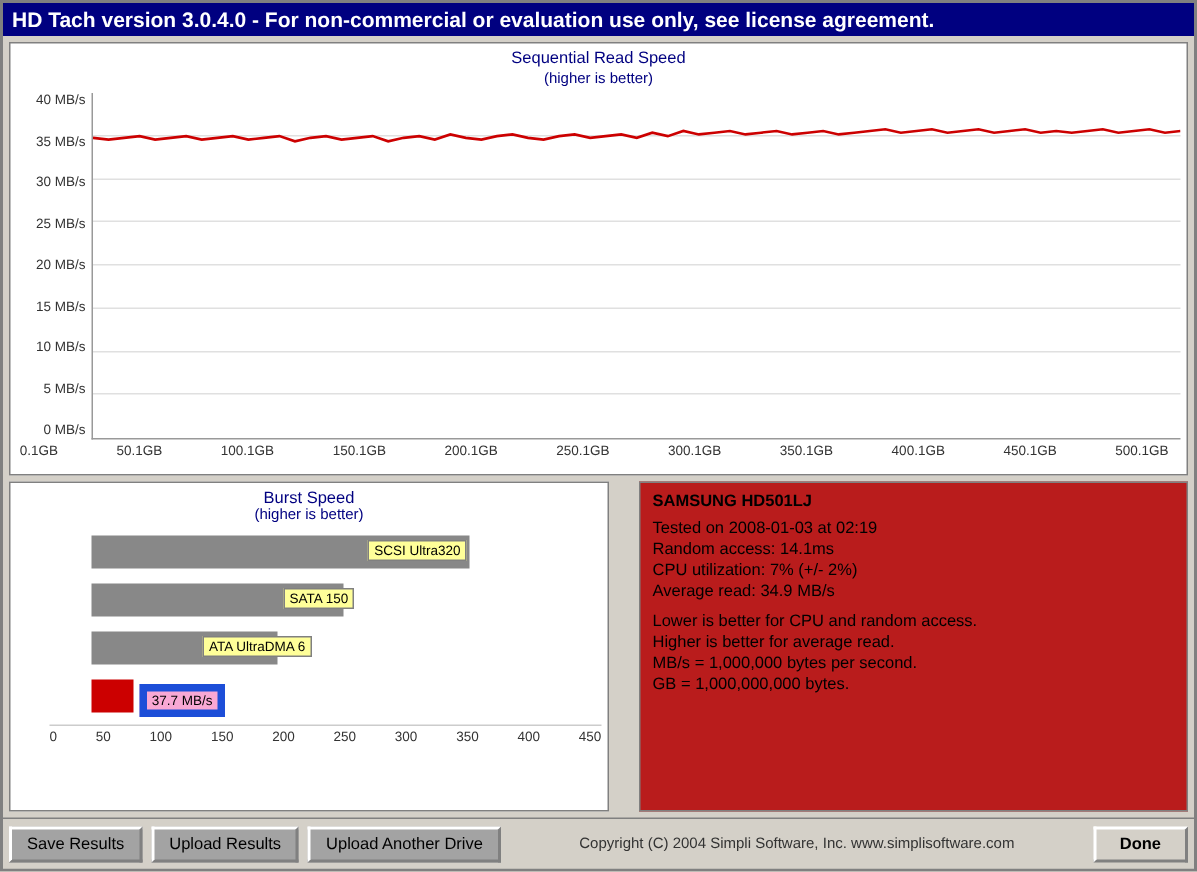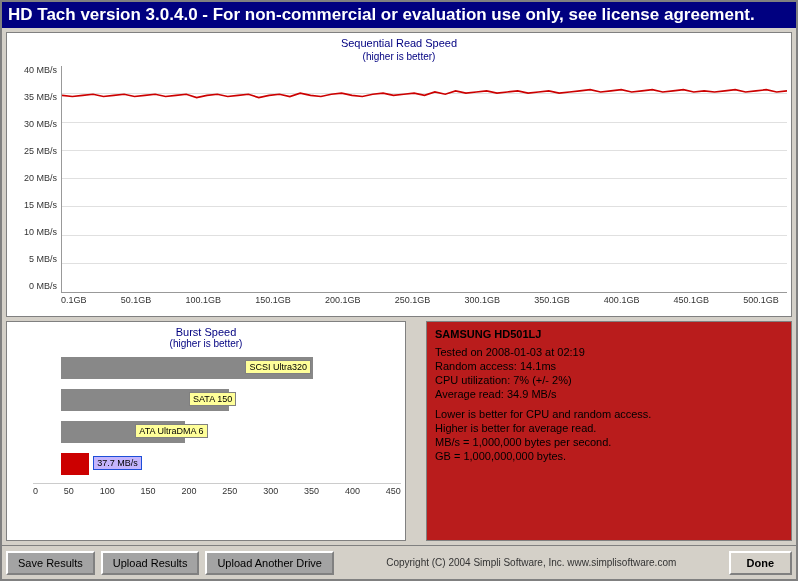--- a/index.html
+++ b/index.html
@@ -15,21 +15,21 @@
       width: 798px;
       height: 581px;
       border: 2px solid #808080;
       display: flex;
       flex-direction: column;
     }
     .title-bar {
       background: #000080;
       color: white;
       padding: 3px 6px;
-      font-size: 17px;
+      font-size: 14px;
       font-weight: bold;
       flex-shrink: 0;
     }
     .content {
       flex: 1;
       background: #d4d0c8;
       display: flex;
       flex-direction: column;
       padding: 4px;
       gap: 4px;
@@ -73,24 +73,25 @@
     }
     .grid-line {
       position: absolute;
       left: 0;
       right: 0;
       height: 1px;
       background: #e0e0e0;
     }
     .x-axis-labels {
       display: flex;
-      justify-content: space-between;
+      justify-content: flex-end;
       margin-left: 50px;
       margin-right: 8px;
       padding-top: 2px;
+      gap: 39px;
     }
     .x-label {
       font-size: 9px;
       color: #333;
     }
     .bottom-section {
       display: flex;
       height: 220px;
       gap: 20px;
     }
@@ -266,21 +267,21 @@
           <div class="bar-row">
             <div style="width:100%; position:relative; height:22px;">
               <div style="width:37%; height:22px; background:#888;"></div>
               <span style="position:absolute;left:calc(37% - 50px);top:3px;font-size:9px;background:#ffff99;border:1px solid #808080;padding:1px 3px;">ATA UltraDMA 6</span>
             </div>
           </div>
 
           <div class="bar-row">
             <div style="width:100%; position:relative; height:22px;">
               <div style="width:8.4%; height:22px; background:#cc0000;"></div>
-              <span style="position:absolute;left:calc(8.4% + 4px);top:3px;font-size:9px;background:#c4b5fd;border:1px solid #1d4ed8;padding:1px 3px;">37.7 MB/s</span>
+              <span style="position:absolute;left:calc(8.4% + 4px);top:3px;font-size:9px;background:#f9a8d4;border:5px solid #1d4ed8;padding:1px 3px;">37.7 MB/s</span>
             </div>
           </div>
         </div>
 
         <div class="x-axis-burst" style="margin-left:22px;">
           <span>0</span>
           <span>50</span>
           <span>100</span>
           <span>150</span>
           <span>200</span>

